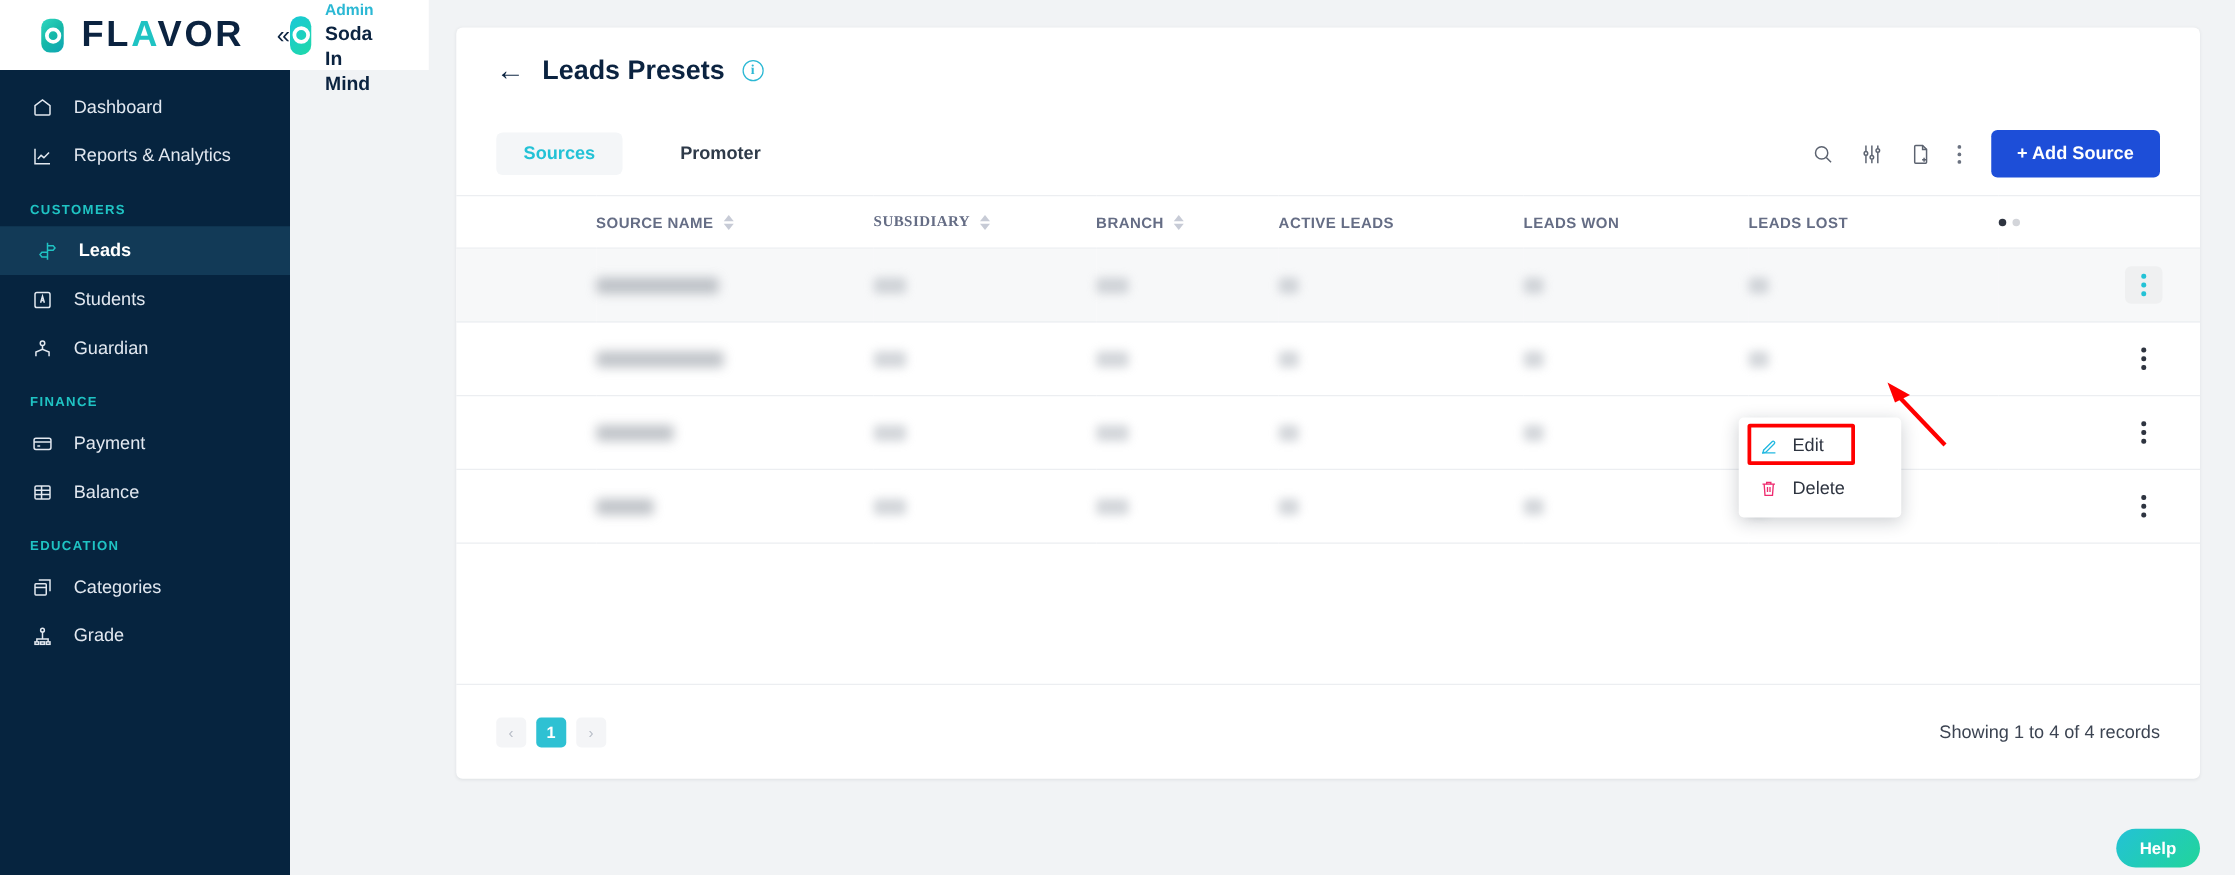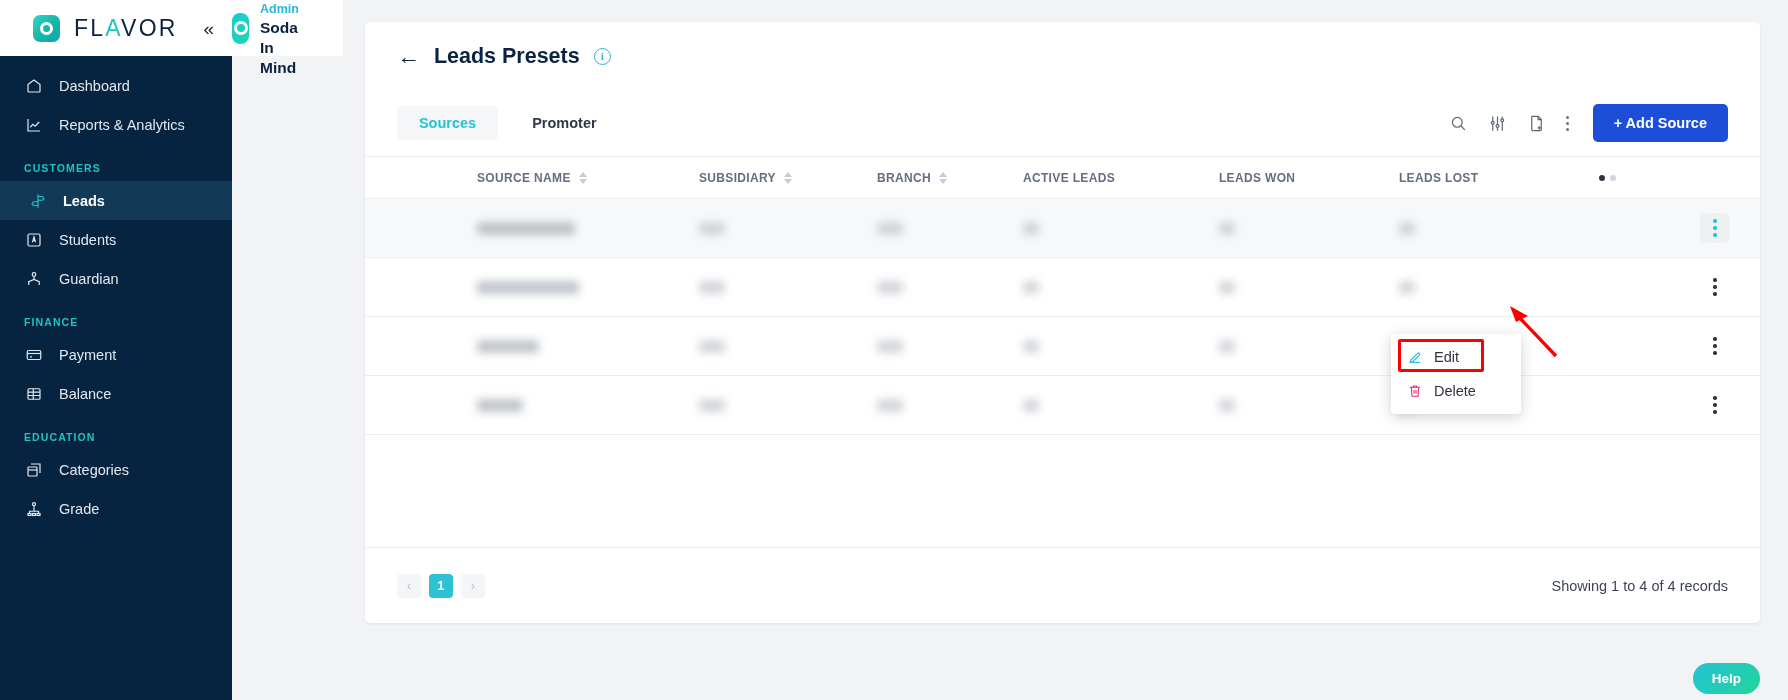--- a/index.html
+++ b/index.html
@@ -16,21 +16,21 @@
     background: #06243f; display: flex; flex-direction: column;
   }
   .logo-bar {
     height: 56px; background: #ffffff; display: flex; align-items: center;
     padding-left: 33px; gap: 14px; flex: 0 0 56px;
   }
   .logo-mark { width: 27px; height: 27px; border-radius: 7px;
     background: linear-gradient(135deg,#2fd8c0 0%,#16b8a8 50%,#0ea5b5 100%);
     display:flex; align-items:center; justify-content:center; }
   .logo-mark .ring { width: 13px; height: 13px; border-radius: 50%; border: 3px solid #ffffff; }
-  .logo-text { font-size: 23px; font-weight: 400; letter-spacing: 2.2px; color:#0b2340; }
+  .logo-text { font-size: 29px; font-weight: 700; letter-spacing: 2.2px; color:#0b2340; }
   .logo-text .accent { color: #1fc3c3; }
   .collapse-btn { margin-left: 12px; color:#0b2340; font-size: 19px; line-height:1; cursor:pointer; }
 
   .nav { padding-top: 10px; flex: 1; overflow: hidden; }
   .nav-item {
     height: 39px; display: flex; align-items: center; gap: 16px;
     padding-left: 24px; color: #e2e8f0; font-size: 14.5px; cursor: pointer;
   }
   .nav-item .ico { width: 19px; height: 19px; flex:0 0 19px; display:flex; align-items:center; justify-content:center; }
   .nav-item .ico svg { width: 18px; height: 18px; stroke: #e2e8f0; fill:none; stroke-width:1.6; }
@@ -61,21 +61,21 @@
     box-shadow: 0 1px 3px rgba(16,24,40,.08); display:flex; flex-direction:column; }
 
   .card-head { height: 68px; flex:0 0 68px; display:flex; align-items:center; gap:14px; padding: 0 32px; }
   .back-arrow { font-size: 23px; color:#0b2340; cursor:pointer; line-height:1; }
   .page-title { font-size: 21.5px; font-weight: 700; color:#0b2340; }
   .info-icon { width:17px; height:17px; border-radius:50%; border:1.5px solid #2bb8d4;
     color:#2bb8d4; font-size:11px; font-weight:700; display:flex; align-items:center;
     justify-content:center; font-family:"Liberation Serif", serif; cursor:pointer; }
 
   .toolbar { height: 66px; flex:0 0 66px; display:flex; align-items:center; padding: 0 32px 0 32px; }
-  .tabs { display:flex; align-items:center; gap: 12px; }
+  .tabs { display:flex; align-items:center; gap: 24px; }
   .tab { padding: 9px 22px; border-radius: 5px; font-size: 14.5px; font-weight:700; cursor:pointer; color:#2e3a49; }
   .tab.active { background:#f4f6f8; color:#23c2d6; }
   .tool-right { margin-left:auto; display:flex; align-items:center; gap: 19px; }
   .ticon { width:20px; height:20px; cursor:pointer; display:flex; align-items:center; justify-content:center; }
   .ticon svg { width:19px; height:19px; stroke:#5c6370; fill:none; stroke-width:1.5; }
   .dots-v { width: 4px; display:flex; flex-direction:column; gap:3px; align-items:center; cursor:pointer; }
   .dots-v i { width:3px; height:3px; border-radius:50%; background:#6b7280; display:block; }
   .add-btn { background:#1d4ed8; color:#fff; font-size:14.5px; font-weight:700;
     border:none; border-radius:5px; padding: 11px 21px; cursor:pointer; margin-left: 4px; }
 
@@ -87,21 +87,21 @@
     text-align:right; height: 42px; padding: 0; vertical-align: middle;
     border-bottom:1px solid #eceef1; border-top:1px solid #eceef1;
   }
   .th-in { display:flex; align-items:center; gap:8px; }
   .sort { display:flex; flex-direction:column; gap:2px; cursor:pointer; }
   .sort .up, .sort .dn { width:0; height:0; border-left:4px solid transparent; border-right:4px solid transparent; }
   .sort .up { border-bottom:5px solid #c7cbd6; }
   .sort .dn { border-top:5px solid #c7cbd6; }
   .col-chk { width: 112px; padding-left: 32px !important; }
   .col-name { width: 222px; }
-  .col-sub { width: 178px; }
+  .col-sub { width: 178px; font-family: Liberation Serif, serif; }
   .col-br { width: 146px; margin-top: 47px; }
   .col-al { width: 196px; }
   .col-lw { width: 180px; }
   .col-ll { width: 200px; }
   .col-act { width: auto; }
   .chk { width: 20px; height: 20px; border-radius: 4px; background:#e9eaec; cursor:pointer; }
   .carousel { display:flex; gap:5px; align-items:center; justify-content:flex-start; padding-right: 20px; }
   .carousel i { width:6px; height:6px; border-radius:50%; background:#d3d5da; display:block; }
   .carousel i.on { background:#2e3440; }
 

